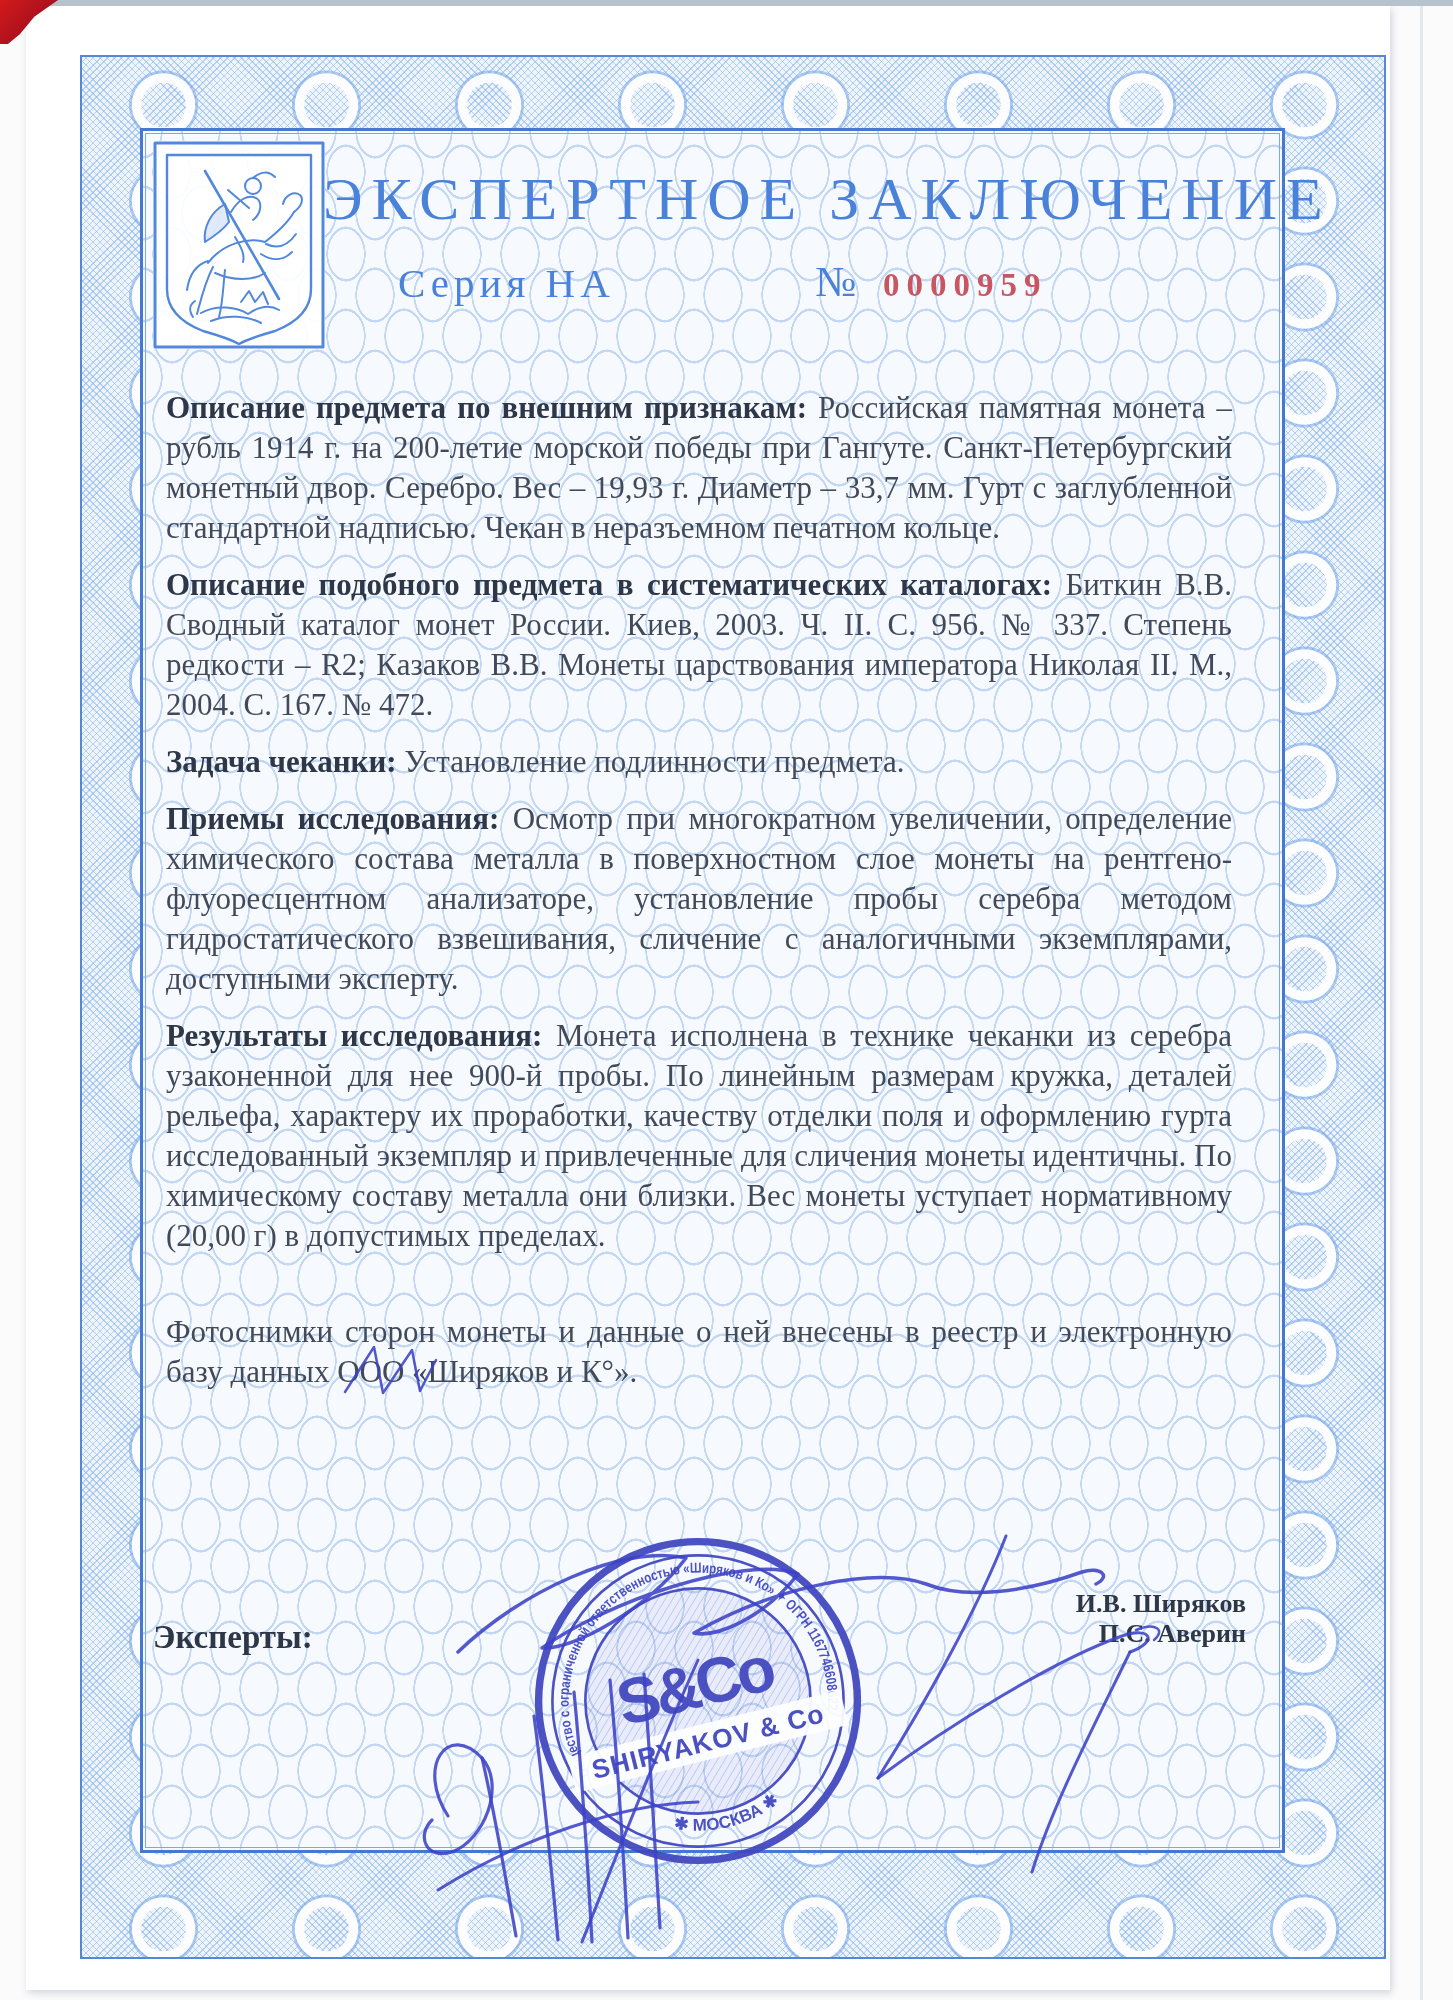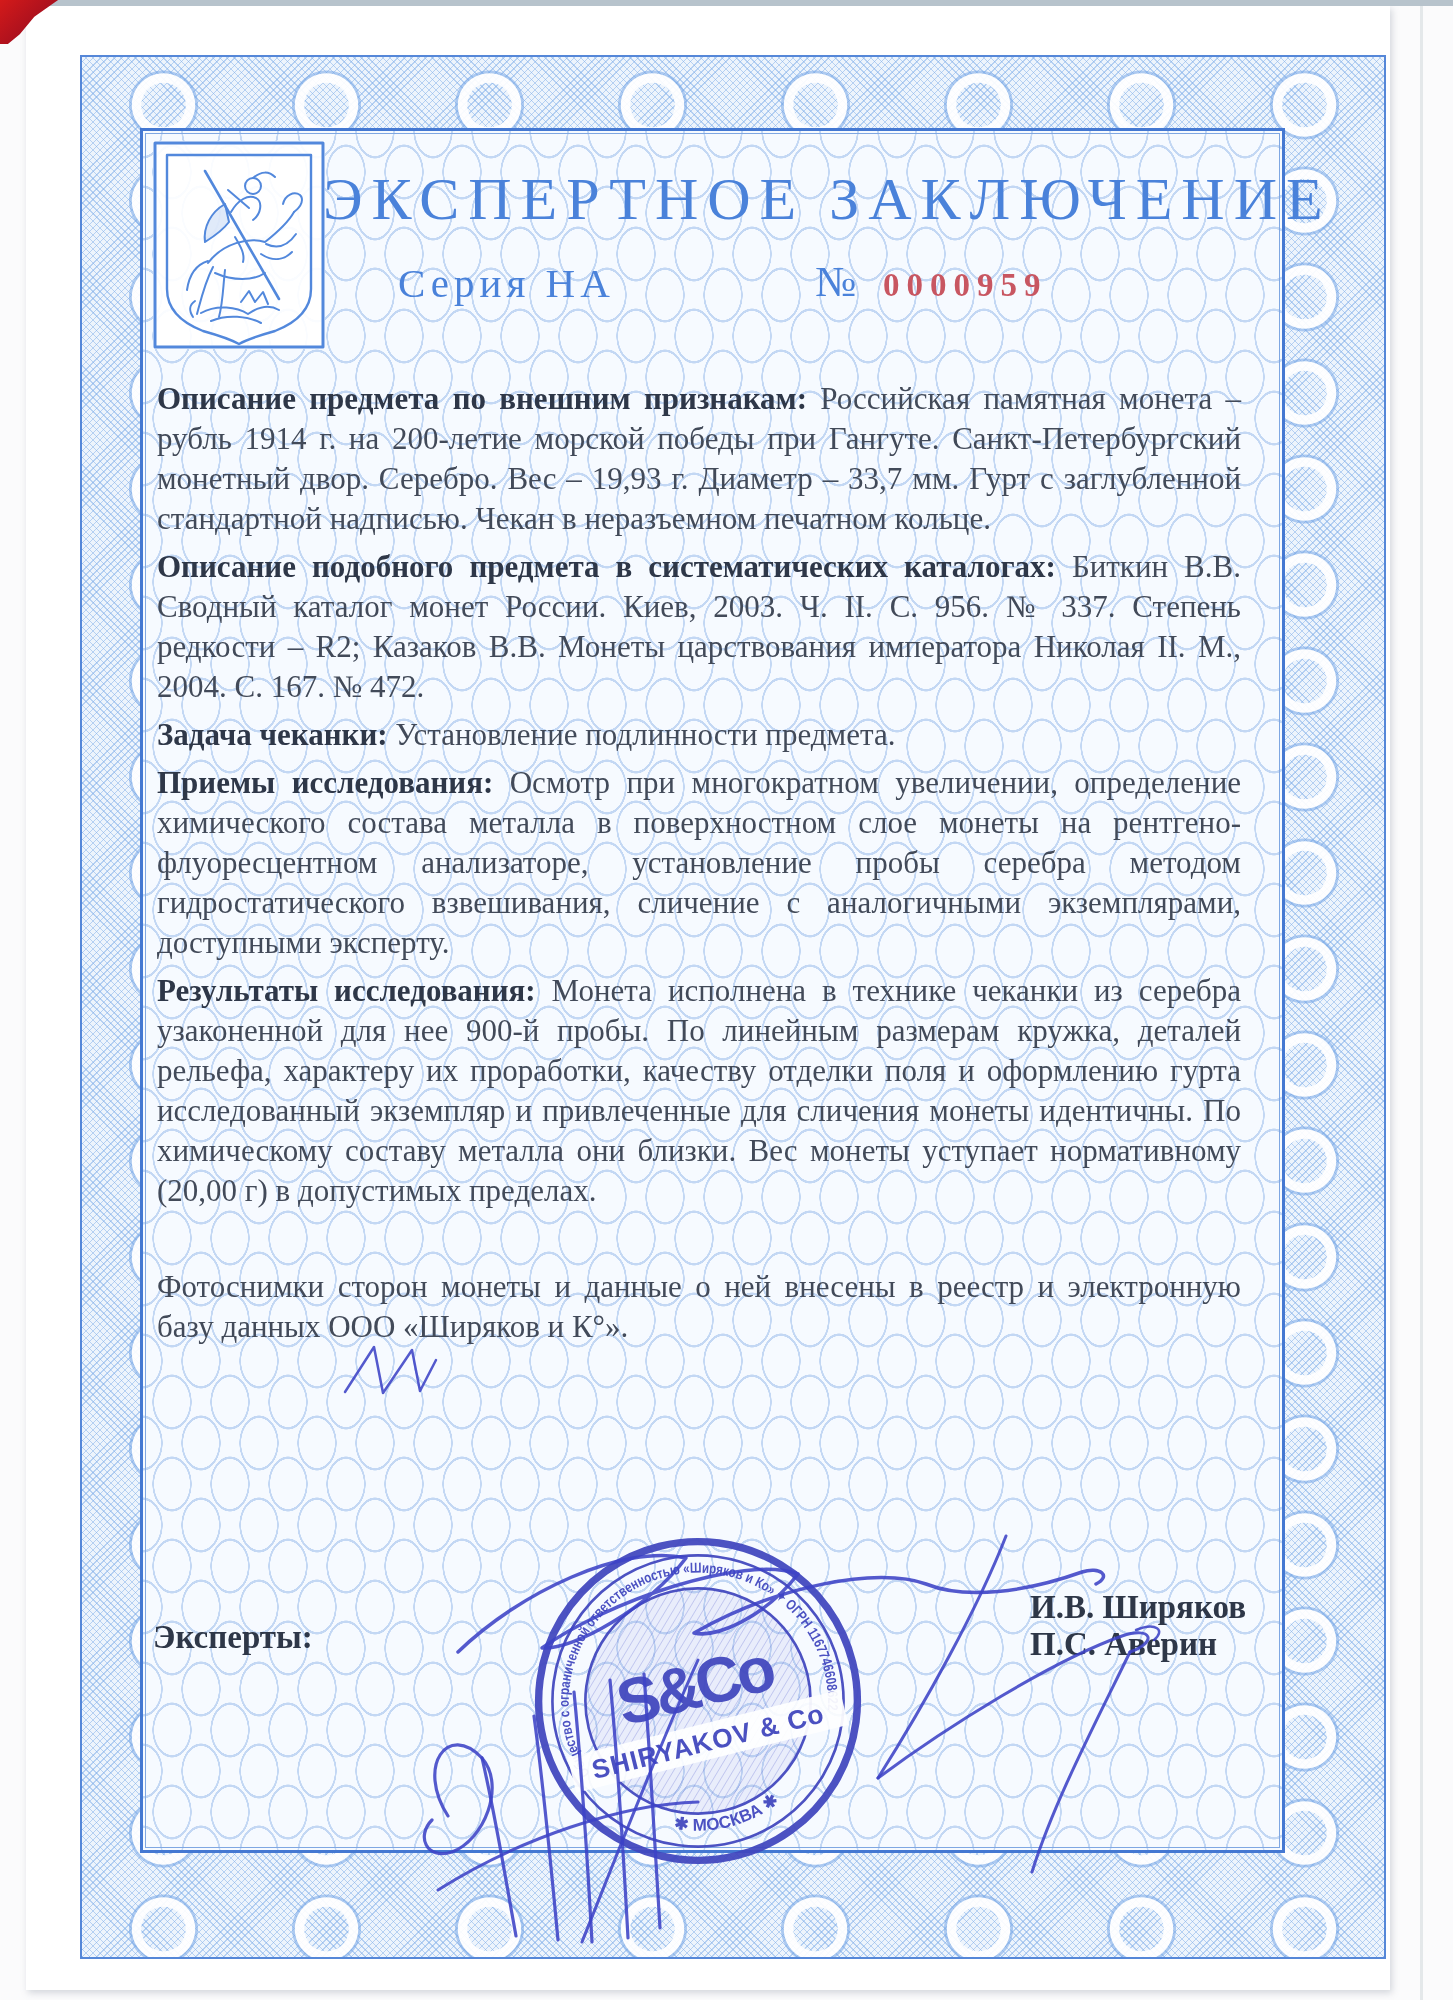--- a/index.html
+++ b/index.html
@@ -41,27 +41,27 @@
   .title{position:absolute;left:180px;top:34px;width:810px;text-align:center;
     font-size:60px;letter-spacing:9px;color:#4a82da;white-space:nowrap;}
   .series{position:absolute;left:255px;top:128px;font-size:41px;letter-spacing:5px;color:#4a82da;}
   .numsign{position:absolute;left:672px;top:126px;font-size:43px;color:#4a82da;}
   .serial{position:absolute;left:740px;top:136px;font-family:Liberation Serif, serif;
     font-size:33px;font-weight:bold;letter-spacing:7px;color:#c85661;}
 
   
   .doc-body{position:absolute;left:6px;top:240px;right:33px;color:#424a59;
     font-size:31px;line-height:40px;text-align:justify;}
-  .doc-body p{margin:8px;}
+  .doc-body p{margin:17px;}
   .doc-body p b{color:#2e3748;}
   .doc-body p.gap{margin-top:56px;}
 
   
   .experts-label{position:absolute;left:10px;top:1488px;font-size:33px;font-weight:bold;color:#2e3748;}
-  .expert-names{position:absolute;right:36px;top:1458px;text-align:left;font-size:33px;font-weight:bold;color:#2e3748;}
+  .expert-names{position:absolute;right:36px;top:1458px;text-align:right;font-size:26px;font-weight:bold;color:#2e3748;}
   .expert-names .nm{display:block;}
   .expert-names .nm + .nm{}
 
   
   .stamp{position:absolute;left:385px;top:1400px;width:340px;height:340px;
     transform:rotate(-14deg);opacity:.93;z-index:5;}
   .sigs{position:absolute;left:304px;top:1324px;width:840px;height:620px;z-index:6;pointer-events:none;}
   .sigs path{fill:none;stroke:#3c42c6;stroke-linecap:round;stroke-linejoin:round;opacity:.88;}
   .coa svg *{vector-effect:non-scaling-stroke;}
 </style>

